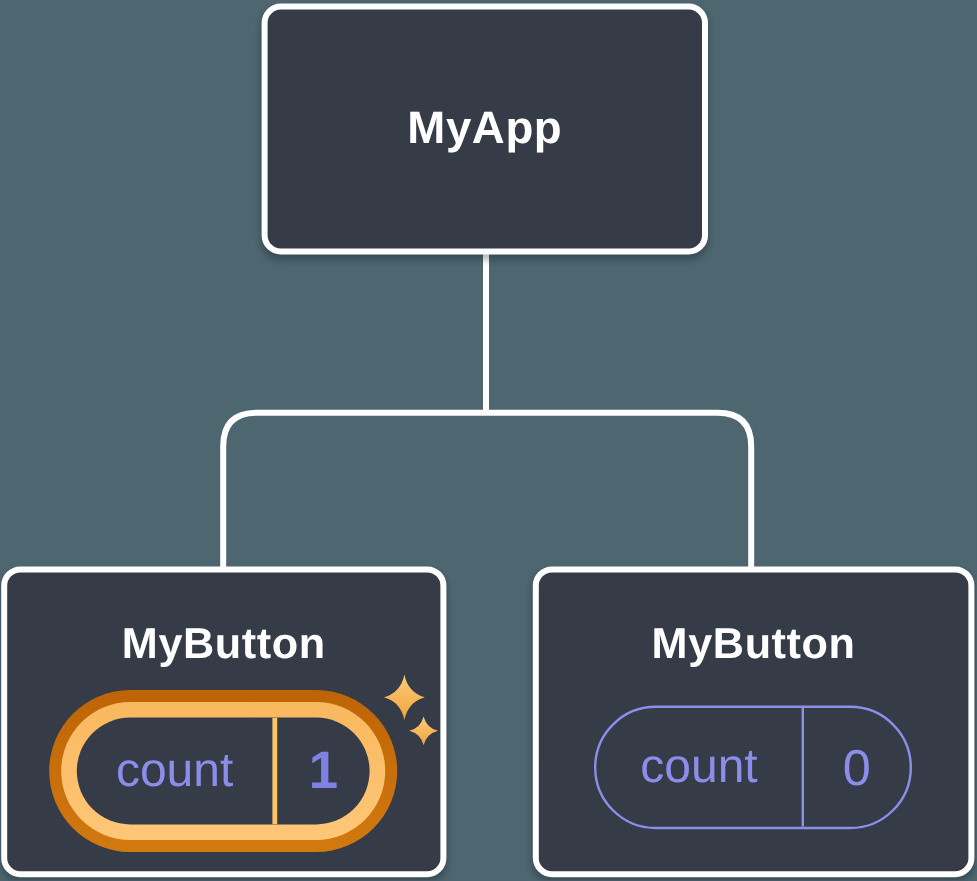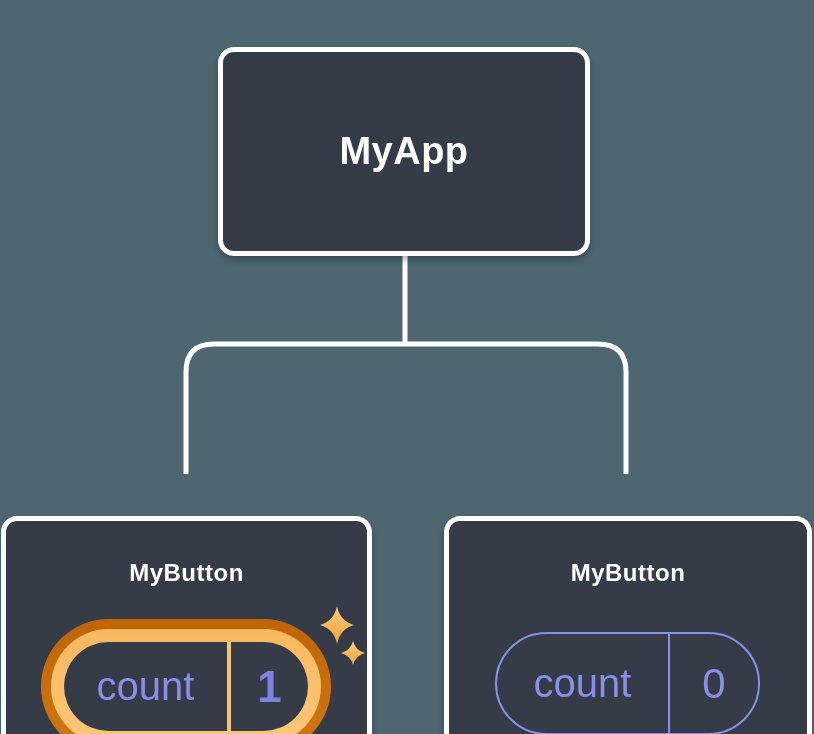--- a/index.html
+++ b/index.html
@@ -19,32 +19,31 @@
     inset: 0;
     pointer-events: none;
   }
   .node {
     position: absolute;
     background: #353B47;
     border: 5px solid #FFFFFF;
     border-radius: 16px;
     box-sizing: border-box;
     box-shadow: 0 4px 6px rgba(12,18,28,0.30);
-    margin-top: 44px;
   }
   .node-root { left: 218px; top: 3px; width: 372px; height: 209px;
     display: flex; align-items: center; justify-content: center; }
   .node-child-left  { left: 1px;   top: 472px; width: 371px; height: 259px; }
   .node-child-right { left: 444px; top: 472px; width: 368px; height: 259px; }
   .root-label {
     color: #FFFFFF; font-size: 38px; font-weight: 600; letter-spacing: 0.5px;
   }
   .child-label {
     position: absolute; left: 0; right: 0; top: 38px;
-    text-align: center; color: #FFFFFF; font-size: 24px; font-weight: 600;
+    text-align: center; color: #FFFFFF; font-size: 36px; font-weight: 600;
     letter-spacing: 0.5px;
   }
   
   .pill-hl-outer {
     position: absolute; left: 35px; top: 98px;
     width: 290px; height: 135px;
     border-radius: 999px;
     background: linear-gradient(180deg, #BE6406 0%, #D2790F 100%);
     padding: 10px; box-sizing: border-box;
   }

